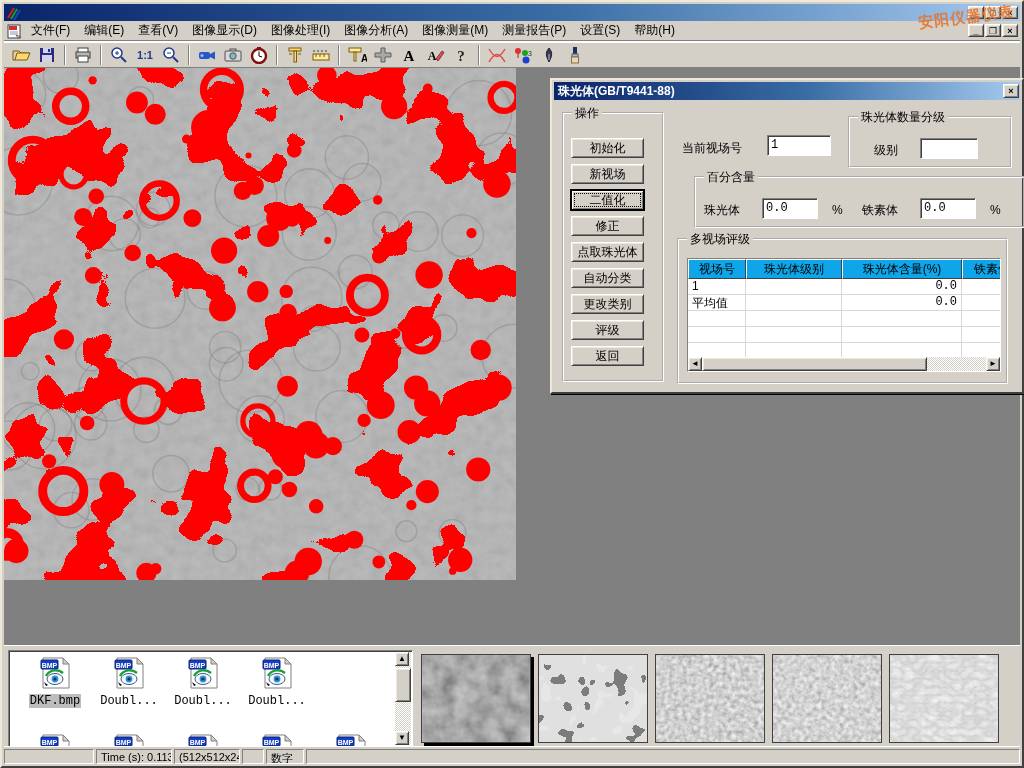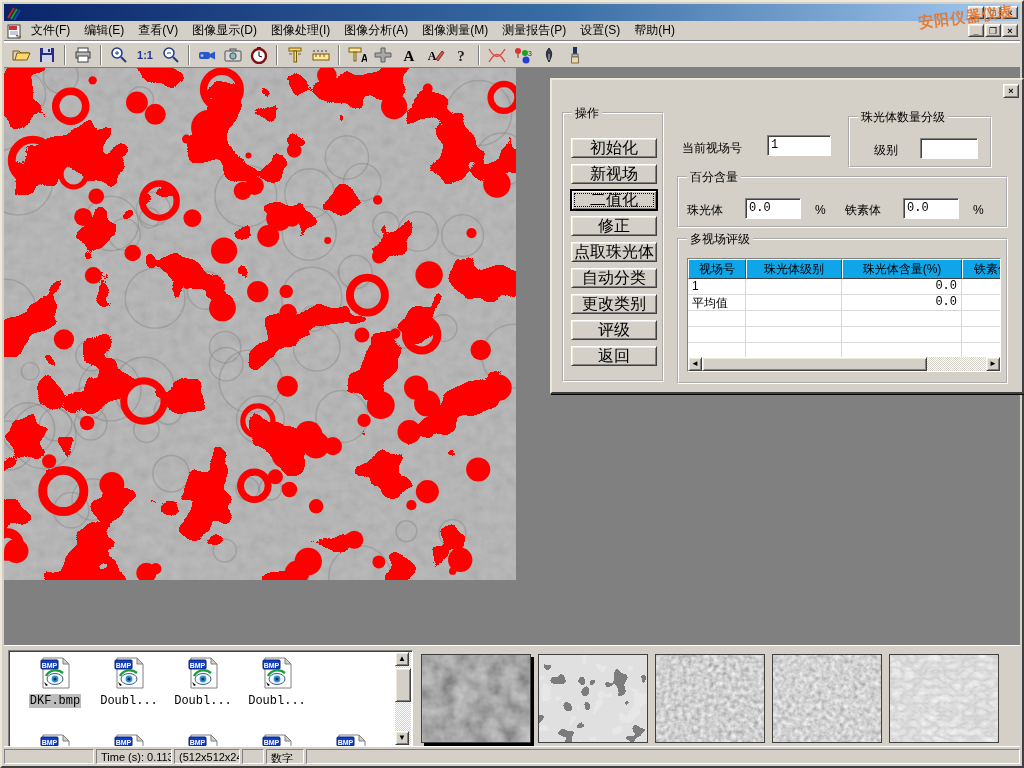--- a/index.html
+++ b/index.html
@@ -32,21 +32,21 @@
   #workspace { position:absolute; left:2px; top:66px; right:2px; height:577px; background:#808080; }
   #micrograph { position:absolute; left:0; top:0; width:512px; height:512px; }
 
   
   #dialog { position:absolute; left:548px; top:76px; width:474px; height:316px; background:#d4d0c8; border:2px solid; border-color:#ece9d8 #404040 #404040 #ece9d8; box-shadow:1px 1px 0 #000; }
   #dialog-title { position:absolute; left:2px; top:2px; right:2px; height:18px; background:linear-gradient(90deg,#0a246a,#3a6ea5 55%,#a6caf0); display:flex; align-items:center; padding:0 4px; }
   #dialog-title .ttl { color:#fff; font-weight:bold; font-size:12px; }
   #dialog-close { position:absolute; right:3px; top:4px; width:16px; height:14px; font-size:9px; font-weight:bold; }
   .dlg-label { position:absolute; font-size:12px; white-space:nowrap; }
   .edit { position:absolute; background:#fff; border:1px solid; border-color:#808080 #ffffff #ffffff #808080; box-shadow:inset 1px 1px 0 #404040; font-size:12px; padding:2px 3px; }
-  .op-btn { position:absolute; left:19px; width:86px; height:20px; font-size:16px; }
+  .op-btn { position:absolute; left:19px; width:73px; height:20px; font-size:12px; }
   .op-btn.focused { border:1px solid #000; outline:1px dotted #000; outline-offset:-4px; box-shadow:inset 1px 1px 0 #ffffff, inset -1px -1px 0 #808080, 0 0 0 1px #000; }
 
   
   #mv-table { position:absolute; left:8px; top:18px; width:314px; height:114px; background:#fff; border:1px solid; border-color:#808080 #ffffff #ffffff #808080; overflow:hidden; }
   #mv-head { display:flex; height:20px; }
   .th { flex:none; background:#0ea5e9; border:1px solid; border-color:#ffffff #404040 #404040 #ffffff; font-size:12px; display:flex; align-items:center; justify-content:center; white-space:nowrap; overflow:hidden; }
   .tr { display:flex; height:16px; border-bottom:1px solid #d8d8d8; }
   .td { flex:none; font-size:12px; padding:0 4px; white-space:nowrap; overflow:hidden; border-right:1px solid #d8d8d8; }
   .td.num { text-align:right; font-family:"Liberation Mono","DejaVu Sans Mono",monospace; }
   #mv-hscroll { position:absolute; left:0; right:0; bottom:0; height:14px; background:#d4d0c8; display:flex; }
@@ -429,45 +429,48 @@
           <circle cx="151.23635292053223" cy="46.346675395965576" r="10.518071294296533" fill="#ff0000"></circle>
           <circle cx="374.84969449043274" cy="493.8904592990875" r="6.491599679691717" fill="#ff0000"></circle>
           <circle cx="132.93471682071686" cy="34.511727809906006" r="10.923928000265732" fill="#ff0000"></circle>
           <circle cx="474.20724642276764" cy="401.50380206108093" r="12.116597701096907" fill="#ff0000"></circle>
           <circle cx="492.9221261739731" cy="115.97371077537537" r="13.766337918816134" fill="#ff0000"></circle>
         </g>
     </svg>
   </div>
 
   <div id="dialog">
+    <div id="dialog-title">
+      <span class="ttl">珠光体(GB/T9441-88)</span>
+    </div>
     <div id="dialog-close" class="btn3d">×</div>
 
     <div class="group" style="left:10px; top:32px; width:102px; height:270px;">
       <span class="legend">操作</span>
     </div>
     <div class="op-btn btn3d" style="top:58px">初始化</div>
     <div class="op-btn btn3d" style="top:84px">新视场</div>
     <div class="op-btn btn3d focused" style="top:110px">二值化</div>
     <div class="op-btn btn3d" style="top:136px">修正</div>
     <div class="op-btn btn3d" style="top:162px">点取珠光体</div>
     <div class="op-btn btn3d" style="top:188px">自动分类</div>
     <div class="op-btn btn3d" style="top:214px">更改类别</div>
     <div class="op-btn btn3d" style="top:240px">评级</div>
     <div class="op-btn btn3d" style="top:266px">返回</div>
 
     <span class="dlg-label" style="left:130px; top:60px;">当前视场号</span>
     <div class="edit mono" style="left:215px; top:55px; width:64px; height:21px;">1</div>
 
-    <div class="group" style="left:296px; top:36px; width:144px; height:52px;">
+    <div class="group" style="left:296px; top:36px; width:164px; height:52px;">
       <span class="legend">珠光体数量分级</span>
       <span class="dlg-label" style="left:24px; top:24px;">级别</span>
       <div class="edit mono" style="left:70px; top:20px; width:58px; height:21px;"></div>
     </div>
 
-    <div class="group" style="left:125px; top:96px; width:331px; height:52px;">
+    <div class="group" style="left:142px; top:96px; width:331px; height:52px;">
       <span class="legend">百分含量</span>
       <span class="dlg-label" style="left:8px; top:24px;">珠光体</span>
       <div class="edit mono" style="left:66px; top:20px; width:56px; height:21px;">0.0</div>
       <span class="dlg-label" style="left:136px; top:25px;">%</span>
       <span class="dlg-label" style="left:166px; top:24px;">铁素体</span>
       <div class="edit mono" style="left:224px; top:20px; width:56px; height:21px;">0.0</div>
       <span class="dlg-label" style="left:294px; top:25px;">%</span>
     </div>
 
     <div class="group" style="left:125px; top:158px; width:331px; height:146px;">

